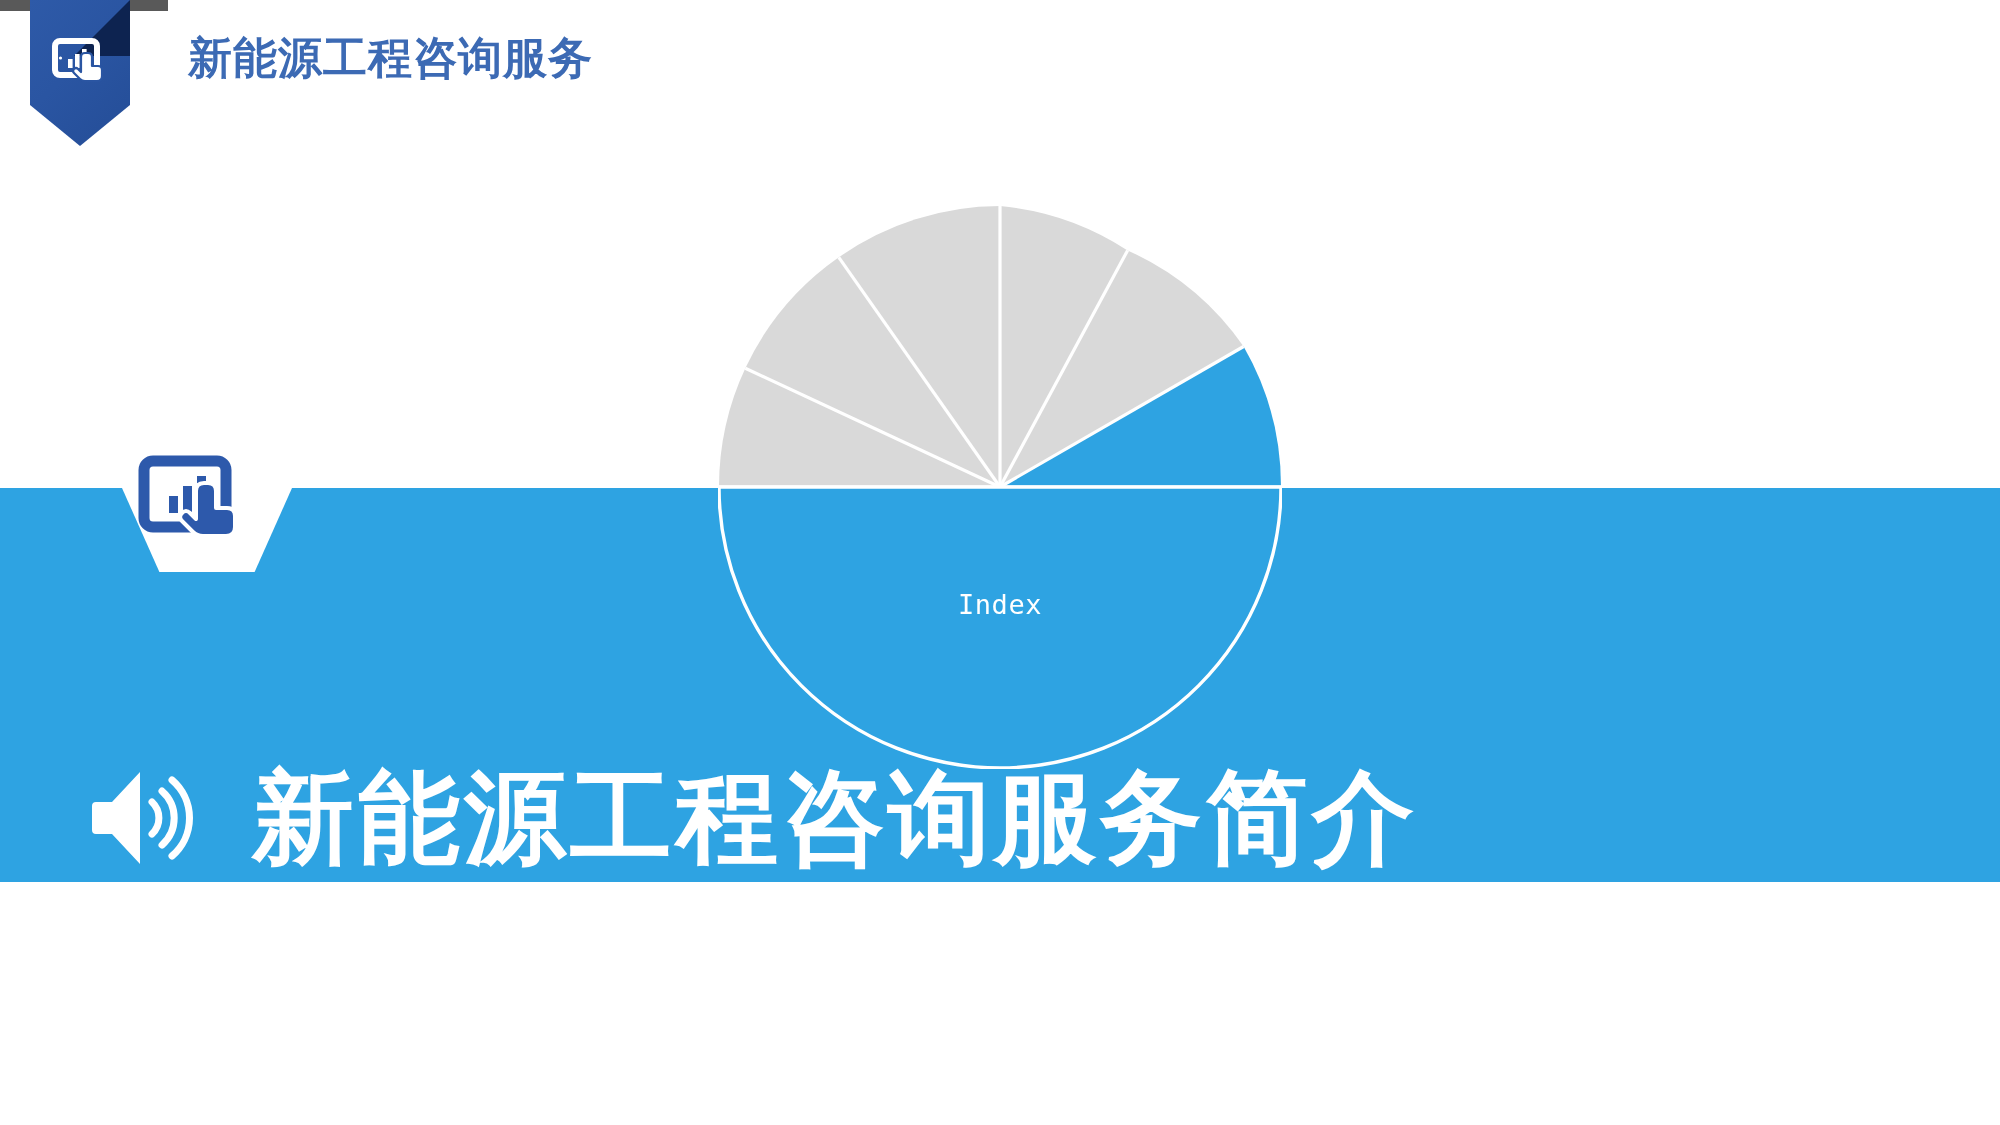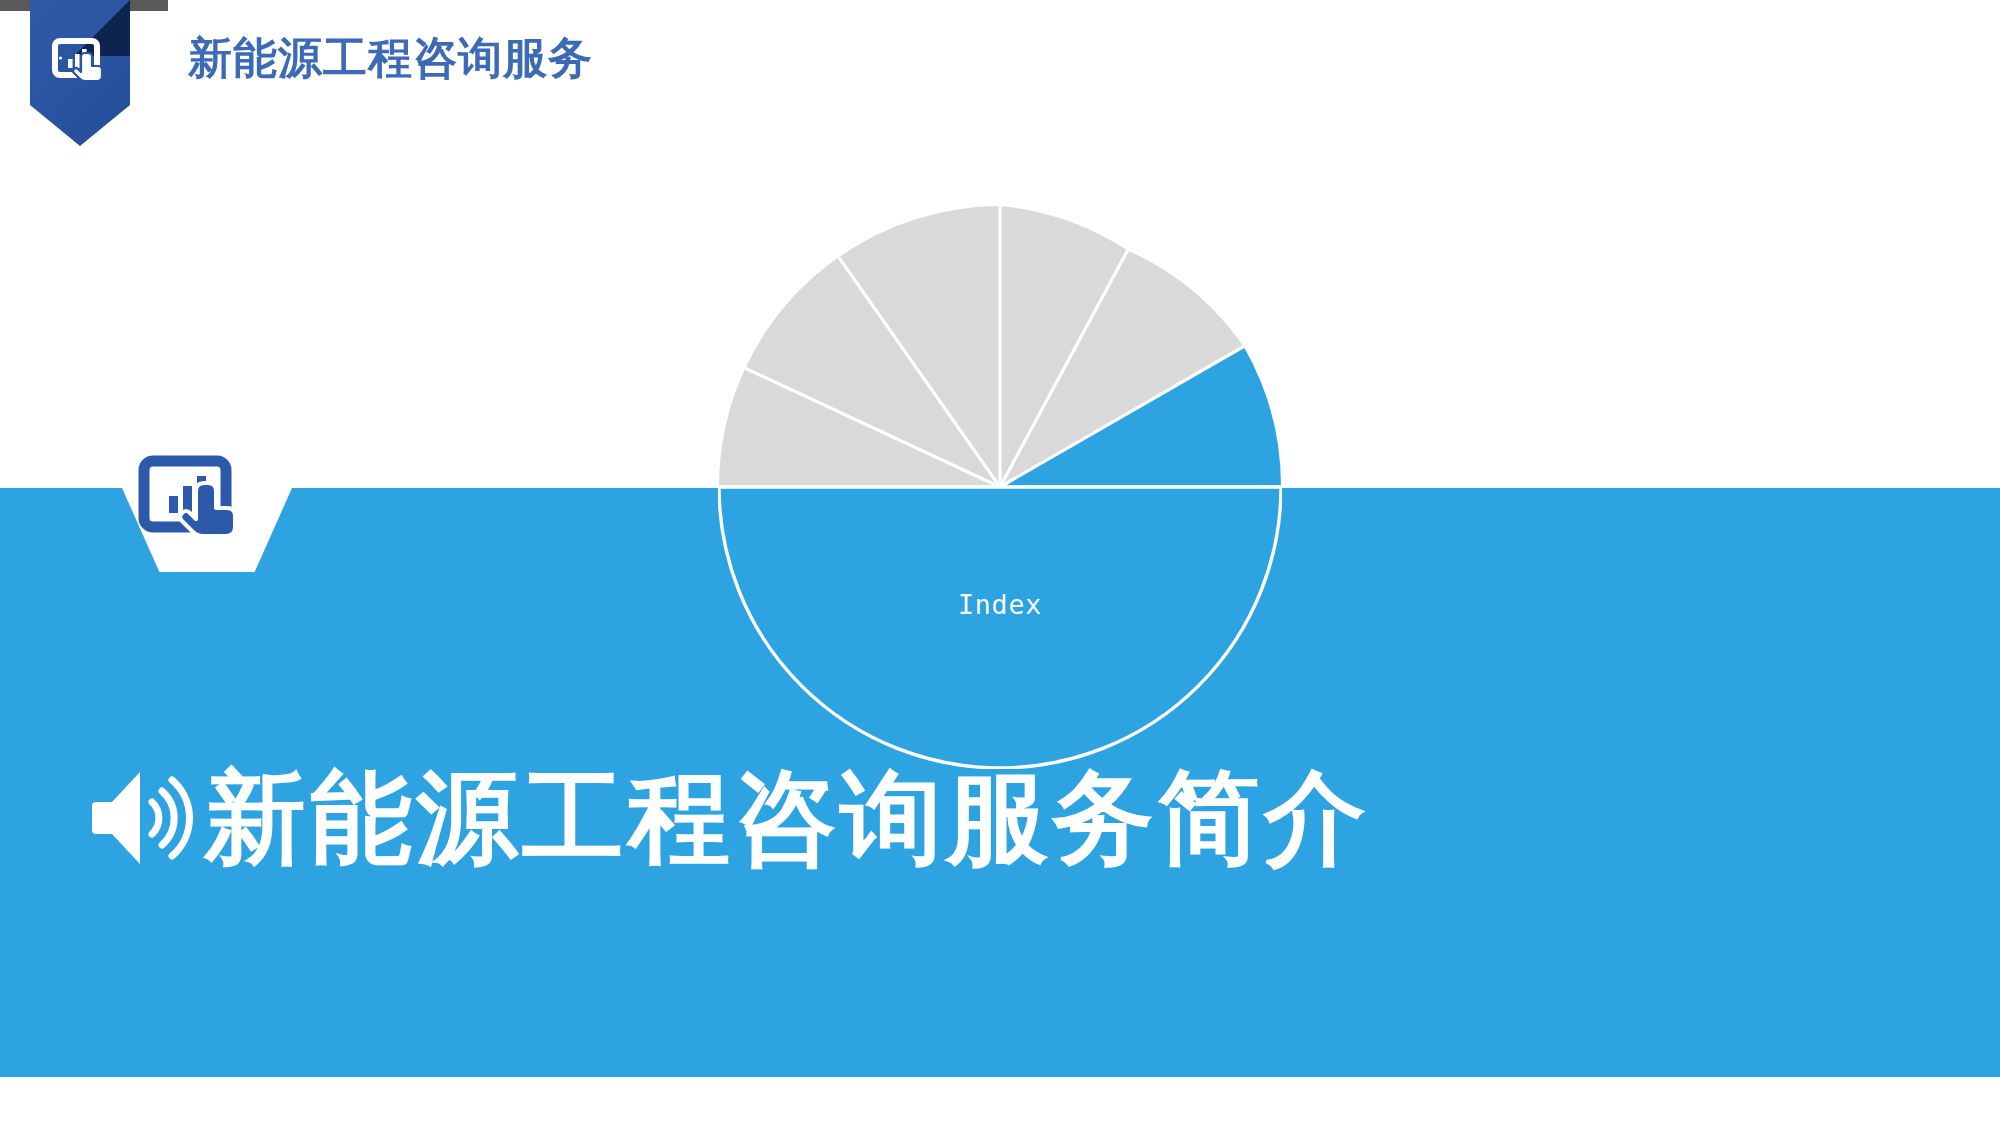--- a/index.html
+++ b/index.html
@@ -8,21 +8,21 @@
     background: #ffffff;
   }
   body {
     font-family: "Liberation Sans", "DejaVu Sans", sans-serif;
   }
 
   
   #slide {
     position: relative;
     width: 2000px;
-    height: 1077px;
+    height: 882px;
     overflow: hidden;
     background: #ffffff;
   }
 
   
   .blue-band {
     position: absolute;
     left: 0;
     top: 488px;
     width: 2000px;
@@ -137,20 +137,21 @@
     margin-top: 44px;
   }
 
   
   .main-title-row {
     position: absolute;
     left: 86px;
     top: 762px;
     display: flex;
     align-items: center;
+    gap: 48px;
   }
   .speaker-icon {
     width: 118px;
     height: 112px;
     flex: 0 0 auto;
   }
   .main-title {
     color: #ffffff;
     font-size: 102px;
     font-weight: 700;

